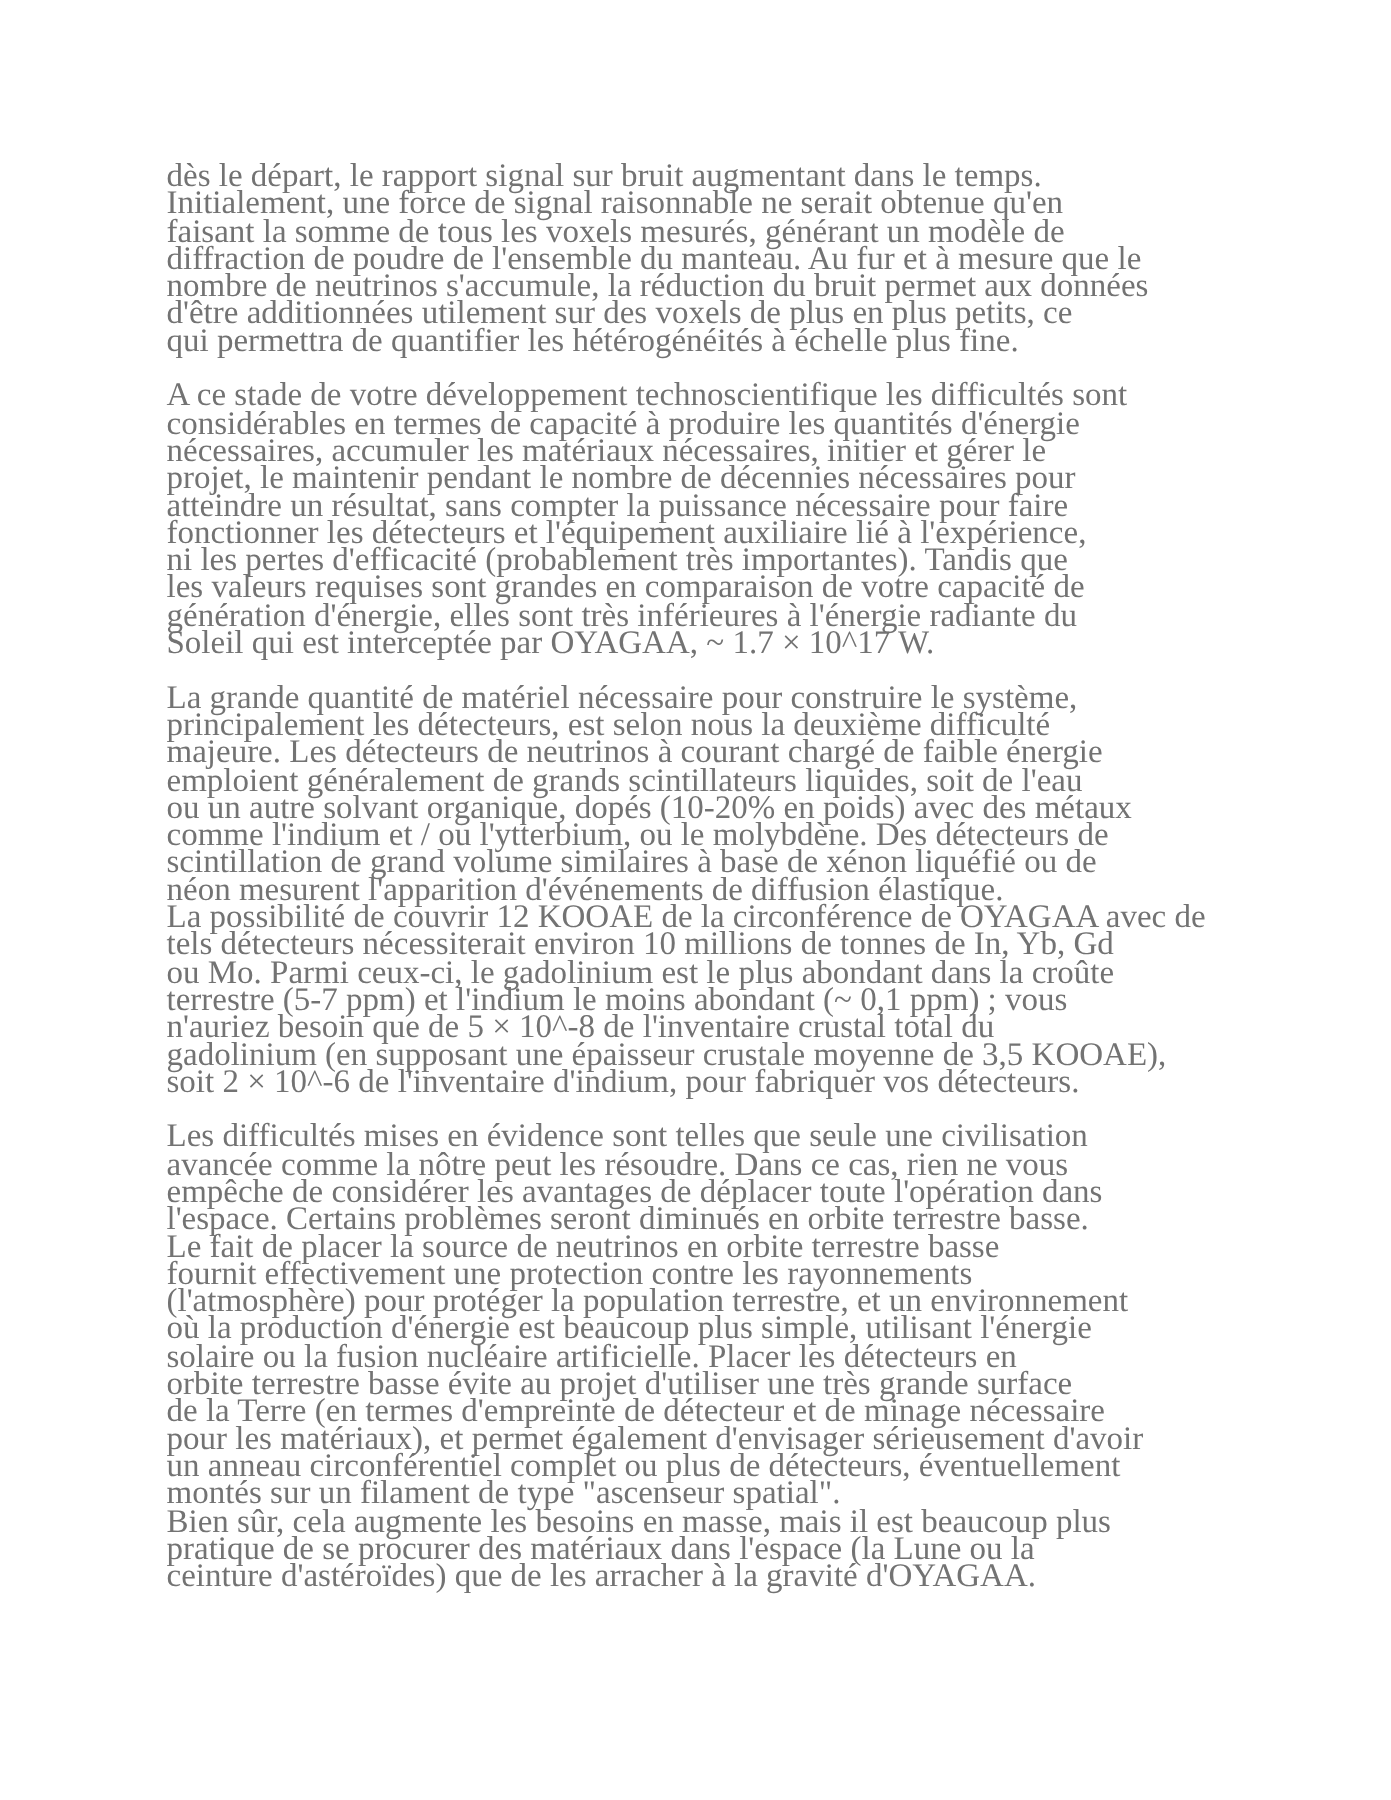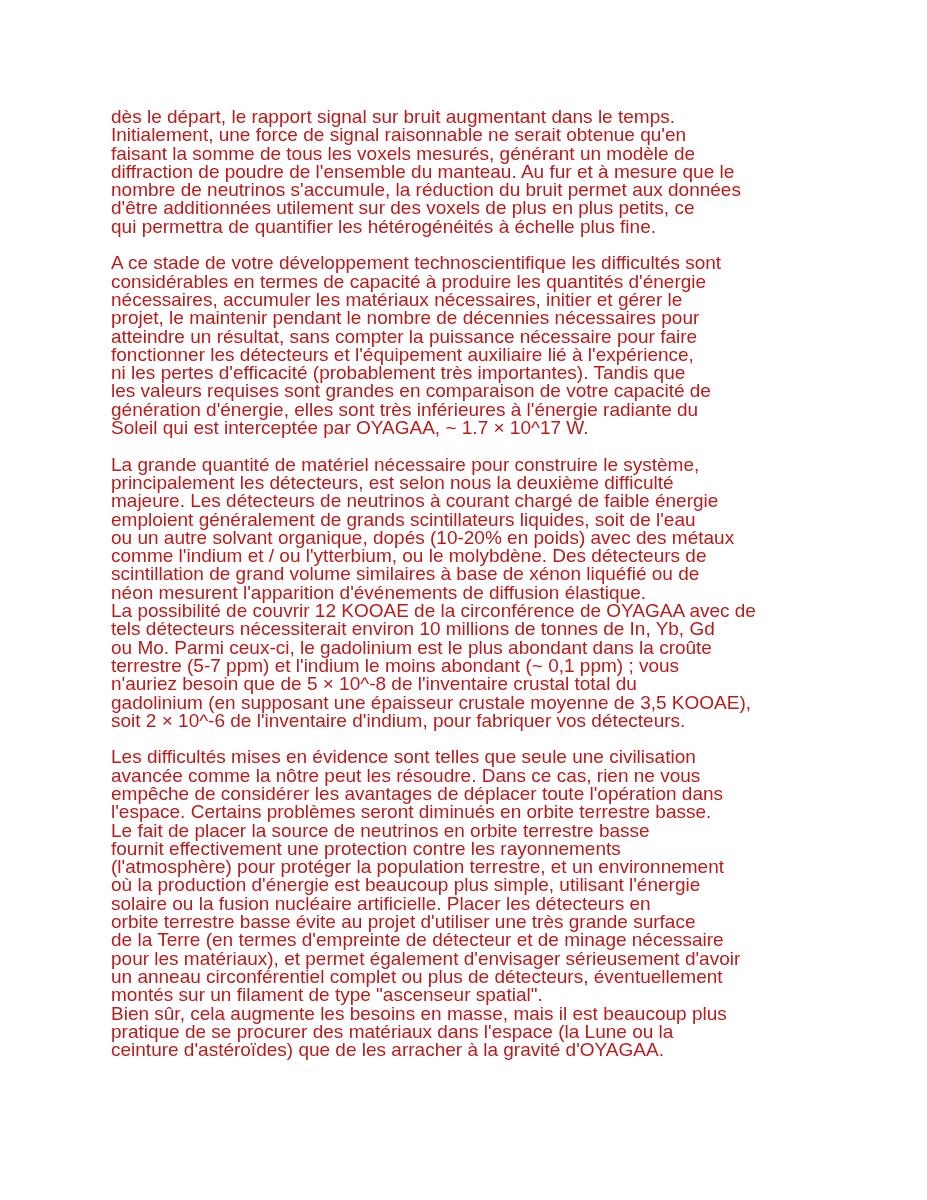--- a/index.html
+++ b/index.html
@@ -14,26 +14,26 @@
     background: #ffffff;
     overflow: hidden;
   }
   .content {
     position: absolute;
     left: 111px;
     top: 108px;
     width: 730px;
   }
   .text-block {
-    font-family: Liberation Sans, sans-serif;
-    font-size: 19px;
+    font-family: Liberation Serif, serif;
+    font-size: 22px;
     line-height: 18.3px;
     letter-spacing: 0;
     white-space: pre;
-    color: #b91c1c;
+    color: #737373;
     margin: 0 0 18.3px 0;
   }
   .text-block:last-child {
     margin-bottom: 0;
   }
 </style>
 </head>
 <body>
 
 <div class="page">

